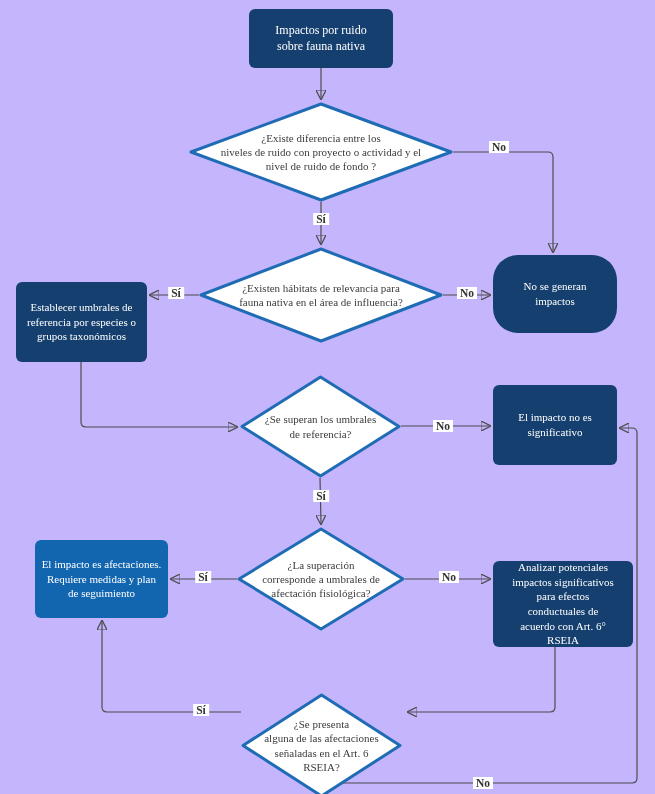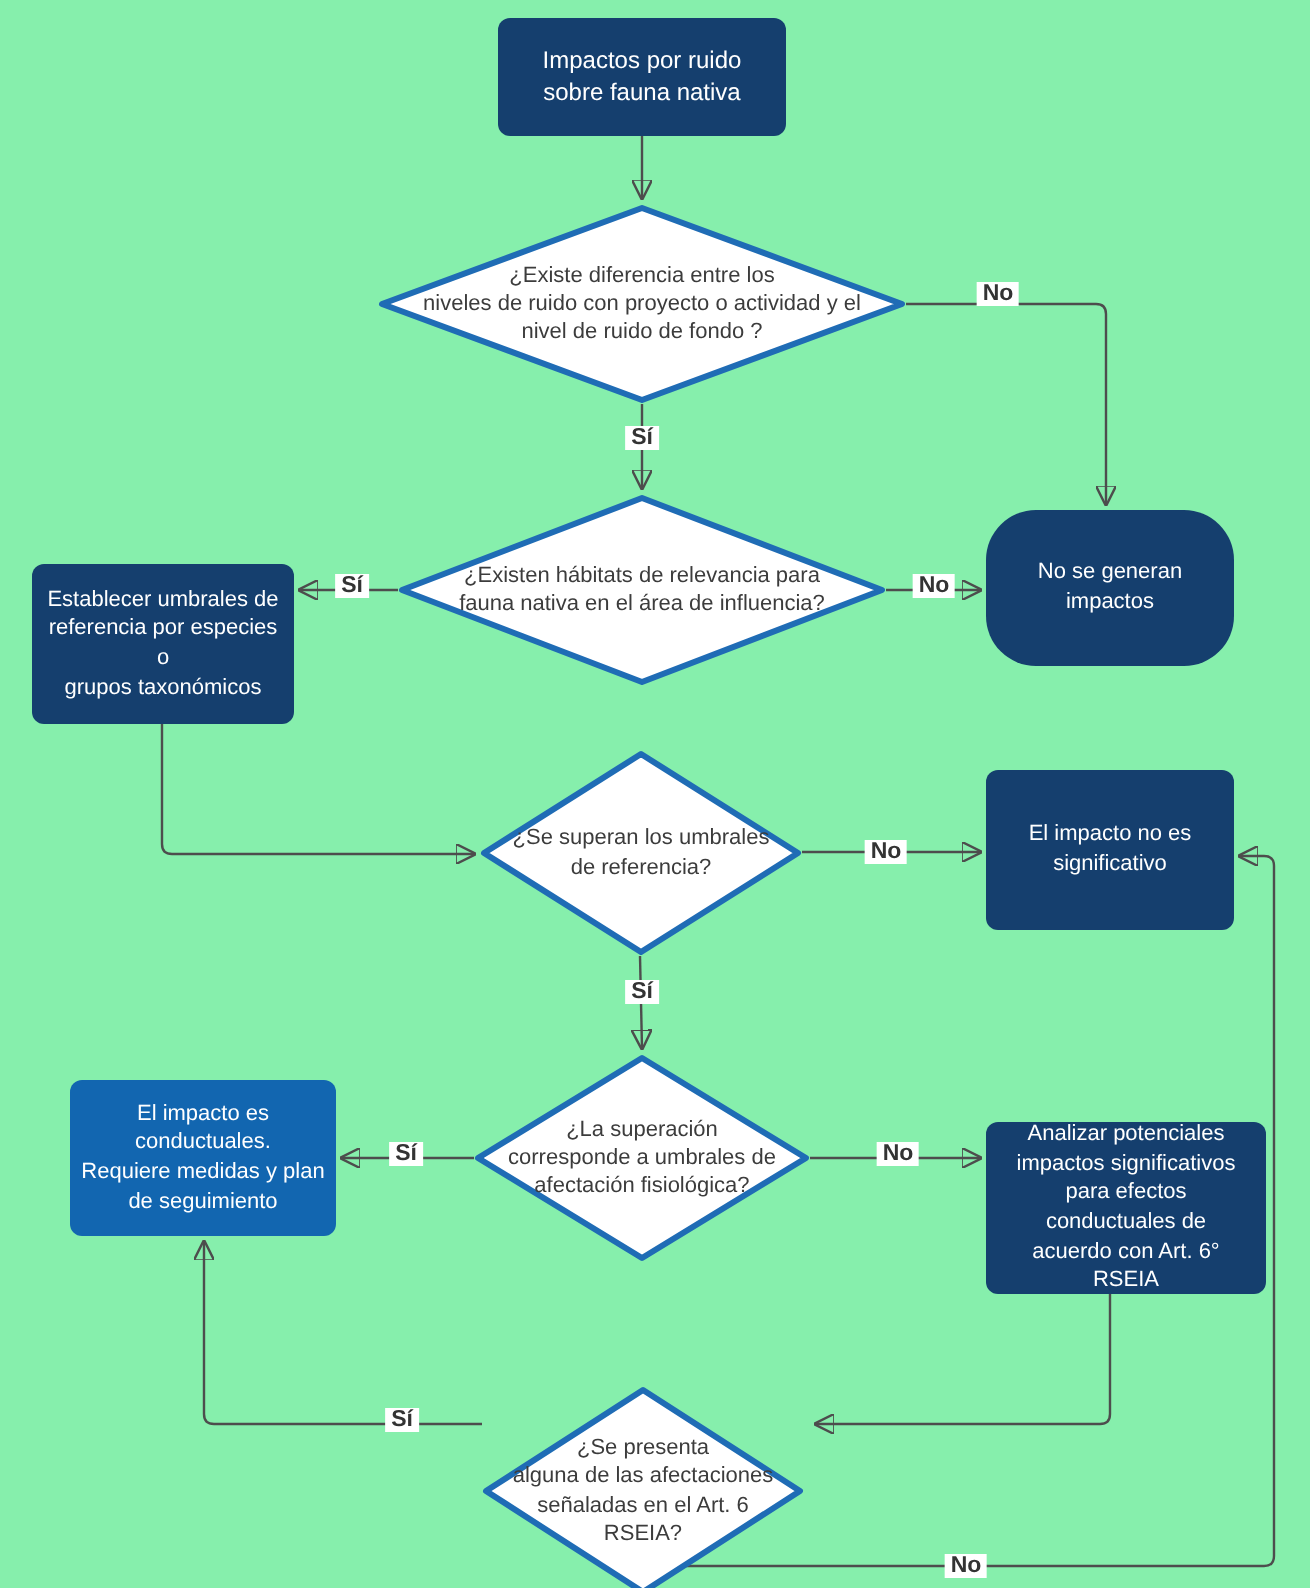--- a/index.html
+++ b/index.html
@@ -1,17 +1,17 @@
 <!DOCTYPE html>
 <html><head>
 <meta charset="utf-8">
 <style>
   html,body { margin:0; padding:0; background:#ffffff; }
-  .canvas { position:relative; width:655px; height:794px; background:#86efac;
-            font-family:Liberation Sans, sans-serif; overflow:hidden; }
+  .canvas { position:relative; width:655px; height:794px; background:#c4b5fd;
+            font-family:Liberation Serif, serif; overflow:hidden; }
   svg.edges { position:absolute; left:0; top:0; width:655px; height:794px; }
   svg.edges path { fill:none; stroke:#4d4d4d; stroke-width:1.2; }
 
   .node-rect { position:absolute; border-radius:6px; color:#ffffff;
                display:flex; align-items:center; justify-content:center;
                text-align:center; font-size:11px; line-height:1.32;
                white-space:pre-line; box-sizing:border-box; padding:4px; }
   .dark   { background:#153f6e; }
   .bright { background:#1266b0; }
   .start-font { font-size:12px; }
@@ -103,21 +103,21 @@
   <div class="diamond" style="left:237px; top:527px; width:168px; height:104px;">
     <svg viewBox="0 0 168 104">
       <polygon points="84,2 166,52 84,102 2,52"></polygon>
     </svg>
     <div class="dlabel">¿La superación
 corresponde a umbrales de
 afectación fisiológica?</div>
   </div>
 
   <div class="node-rect bright" style="left:35px; top:540px; width:133px; height:78px;">
-    <span>El impacto es conductuales.
+    <span>El impacto es afectaciones.
 Requiere medidas y plan
 de seguimiento</span>
   </div>
 
   <div class="node-rect dark" style="left:493px; top:536px; width:140px; height:86px;margin-top:25px;">
     <span>Analizar potenciales
 impactos significativos
 para efectos
 conductuales de
 acuerdo con Art. 6°

